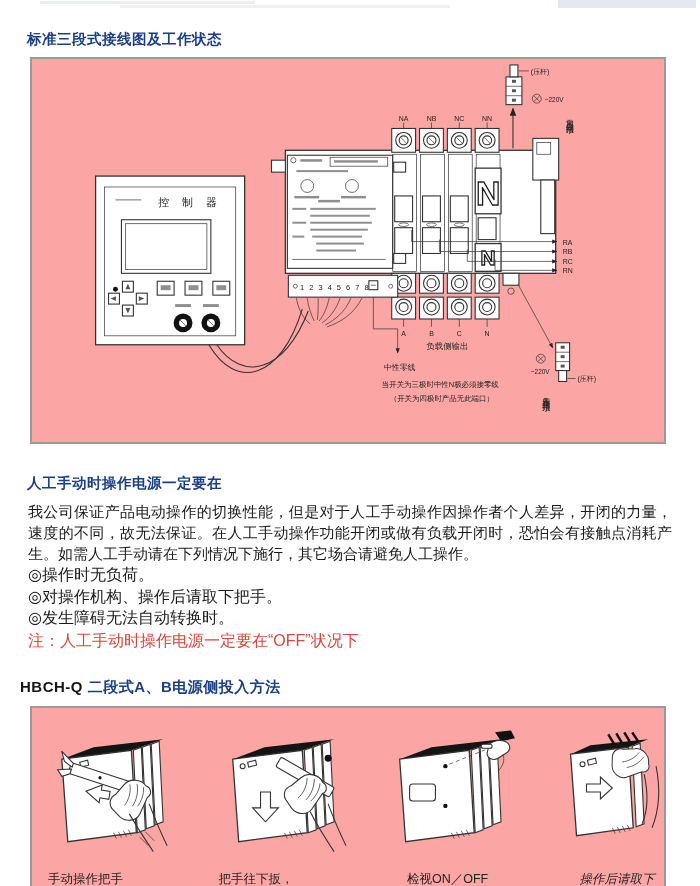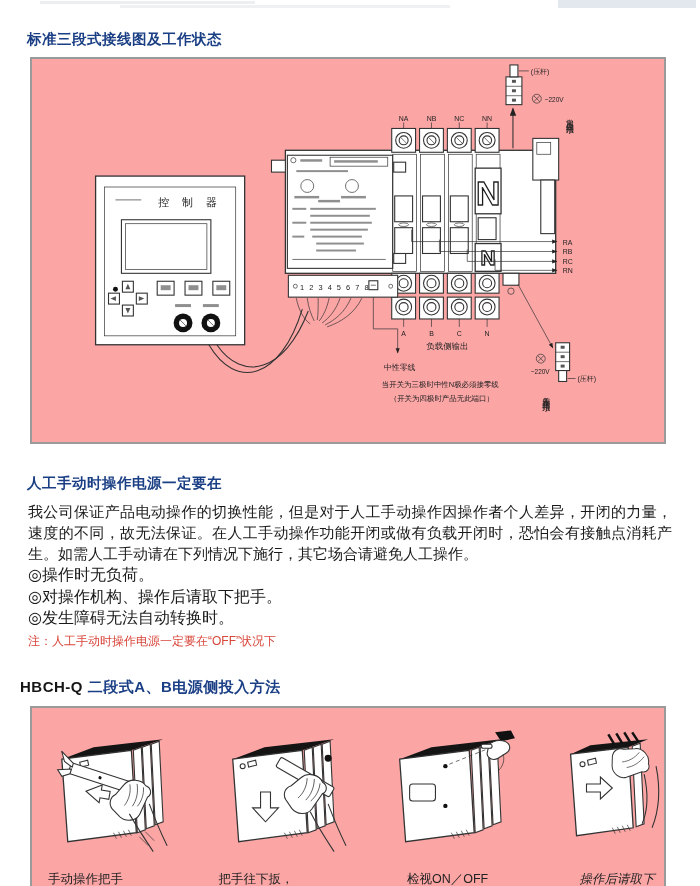--- a/index.html
+++ b/index.html
@@ -21,21 +21,21 @@
   .s3-title{margin:27px 0 9px 20px;font-size:15px;font-weight:bold;letter-spacing:0.5px;}
   .s3-title .model{color:#161616;}
   .s3-title .rest{color:#1b3f85;}
 
   .frame{margin-left:30px;border:2px solid #9a9a9a;background:#fca5a5;}
   .box1{width:632px;height:383px;}
   .box2{width:632px;height:192px;margin-top:3px;}
 
   .para{margin:6px 28px 0 28px;font-size:15px;line-height:21px;text-align:justify;color:#1a1a1a;}
   .bullet{margin:0 28px;font-size:16px;line-height:21.5px;color:#1a1a1a;}
-  .note{margin:2px 28px 0 28px;font-size:12px;line-height:20px;color:#d9463a;}
+  .note{margin:2px 28px 0 28px;font-size:16px;line-height:20px;color:#d9463a;}
 
   .captions{display:flex;margin-top:8px;gap:48px;}
   .captions .col{width:159px;font-size:12.5px;line-height:22px;color:#222;}
 
   svg{font-family:"Liberation Sans","DejaVu Sans",sans-serif;}
   svg text{fill:#222;}
   .ln{stroke:#333;fill:none;stroke-width:1.1;}
   .thin{stroke-width:0.7;}
   .shape{fill:#fff;stroke:#333;stroke-width:1.1;}
   .shape13{fill:#fff;stroke:#333;stroke-width:1.3;}

